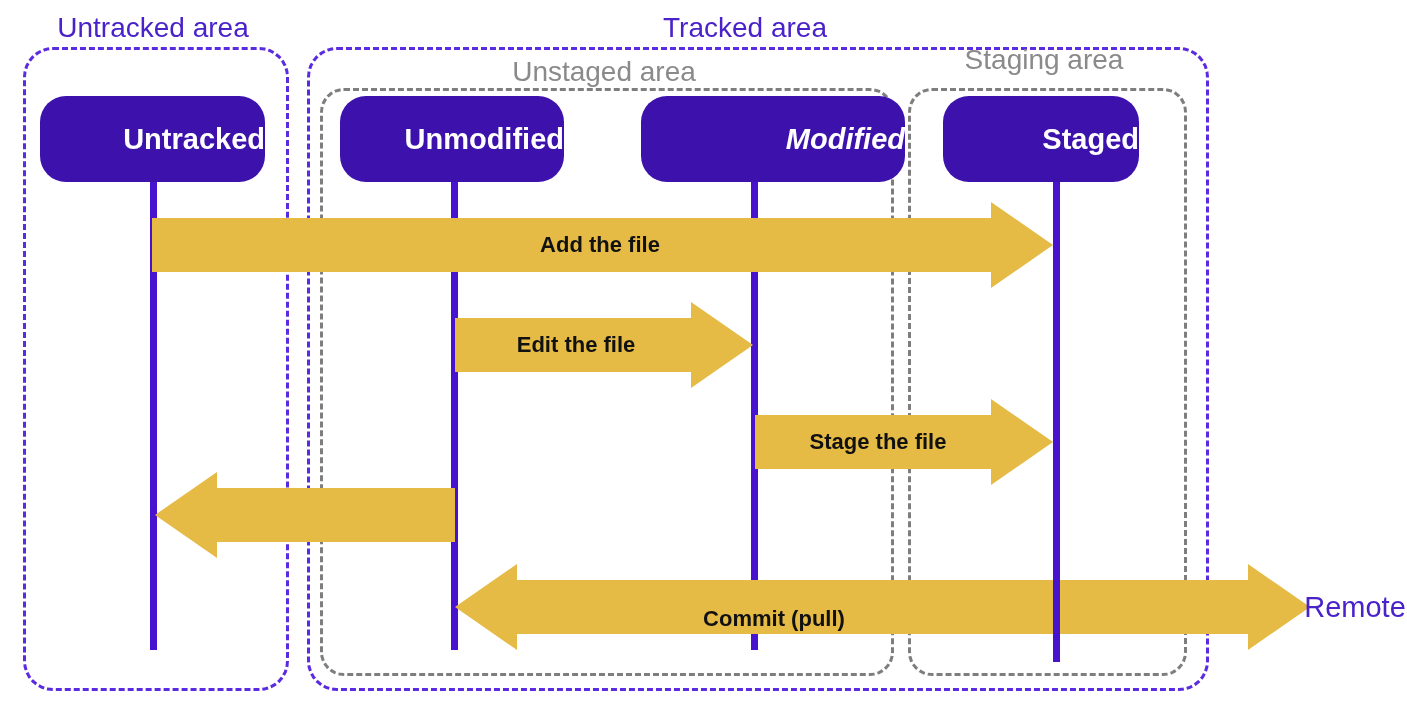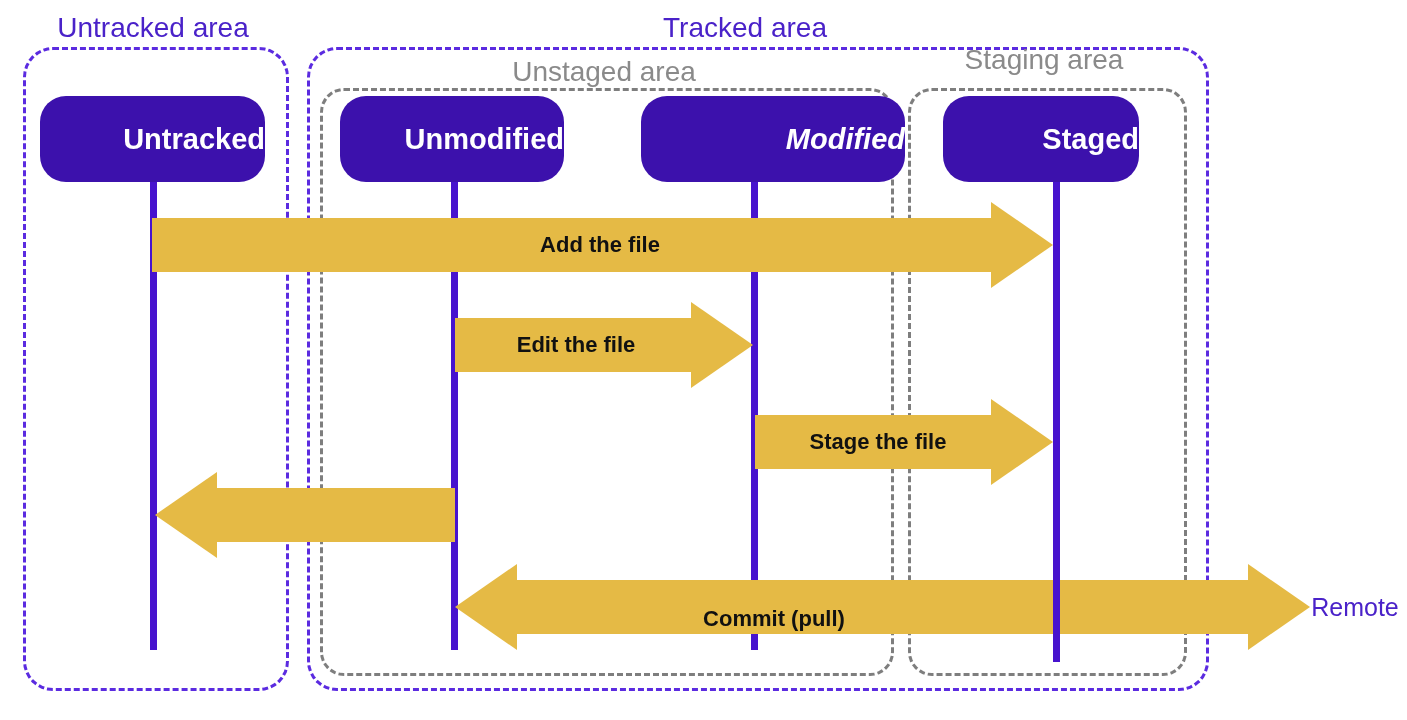--- a/index.html
+++ b/index.html
@@ -37,21 +37,21 @@
   .arrow-body{position:absolute;height:54px;background:var(--arrow-fill);z-index:2;}
   .head{position:absolute;width:0;height:0;border-top:43px solid transparent;border-bottom:43px solid transparent;z-index:2;}
   .head--right{border-left:62px solid var(--arrow-fill);}
   .head--left{border-right:62px solid var(--arrow-fill);}
   .arrow-label{
     position:absolute;transform:translate(-50%,-50%);white-space:nowrap;
     color:var(--arrow-text);font-size:22px;font-weight:700;z-index:2;
   }
   .remote-label{
     position:absolute;transform:translate(-50%,-50%);white-space:nowrap;
-    color:var(--purple-text);font-size:25px;z-index:2;
+    color:var(--purple-text);font-size:29px;z-index:2;
   }
 </style>
 </head>
 <body>
 
 <div class="stage">
 
   <div class="area area--purple" style="left:23px;top:47px;width:260px;height:638px;"></div>
   <div class="area area--purple" style="left:307px;top:47px;width:896px;height:638px;"></div>
   <div class="area area--gray" style="left:320px;top:88px;width:568px;height:582px;"></div>

